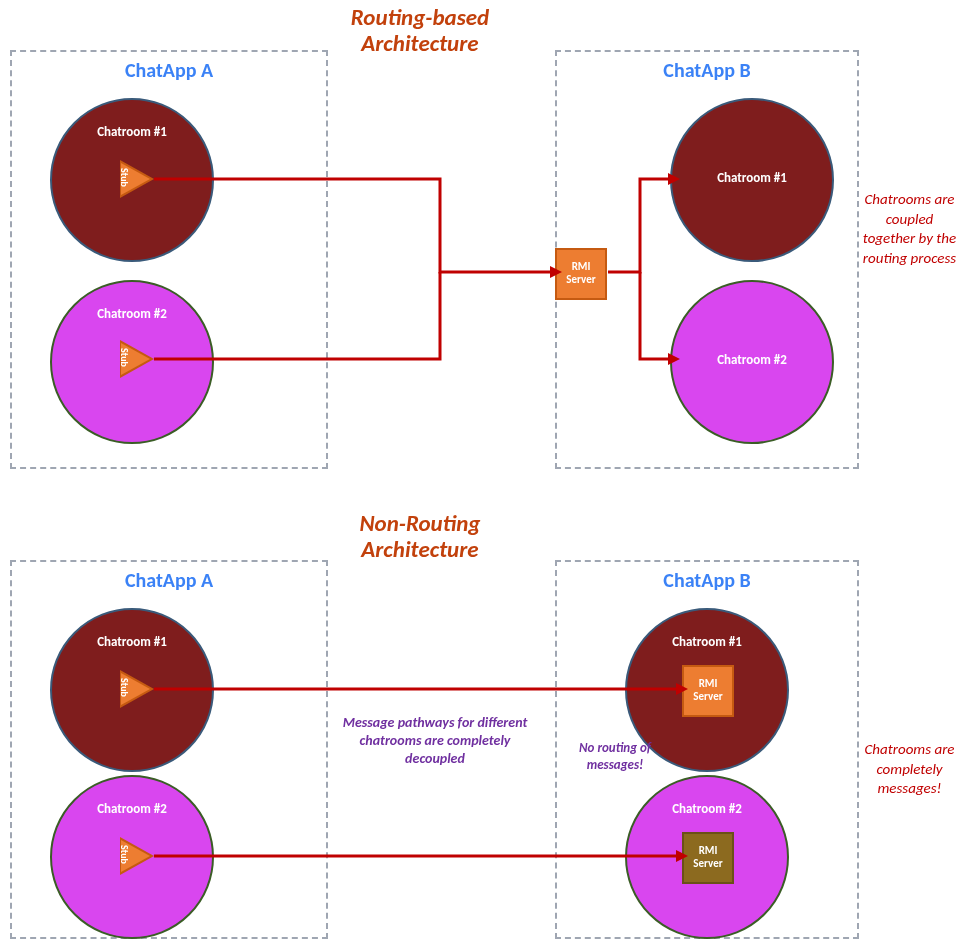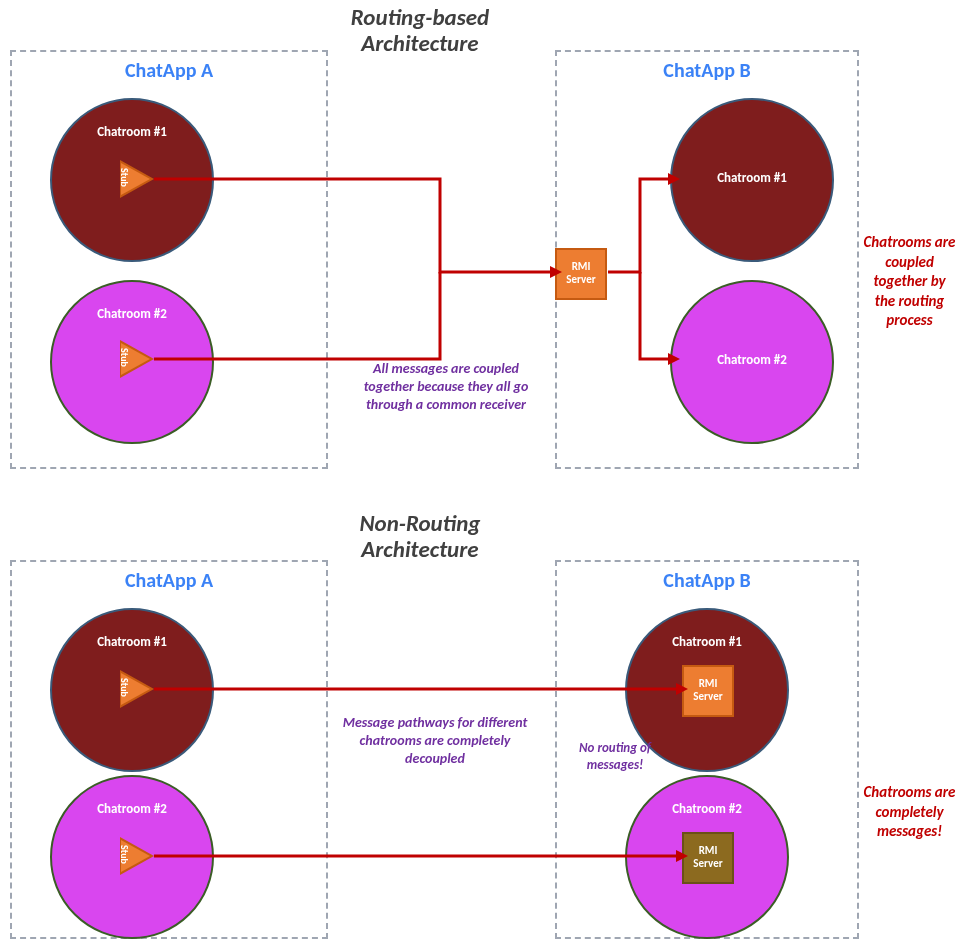--- a/index.html
+++ b/index.html
@@ -90,45 +90,44 @@
     font-size: 11px;
     display: flex;
     align-items: center;
     justify-content: center;
     text-align: center;
     line-height: 1.15;
   }
   .rmi.dark { background: #8c6a1f; border-color: #6b5018; }
   .title {
     position: absolute;
-    color: #404040;
+    color: #c2410c;
     font-weight: 700;
     font-style: italic;
     font-size: 23px;
     text-align: center;
     line-height: 1.15;
   }
   .note-purple {
     position: absolute;
     color: #7030a0;
     font-weight: 700;
     font-style: italic;
     font-size: 14px;
     text-align: center;
     line-height: 1.3;
   }
   .note-red {
     position: absolute;
     color: #c00000;
-    font-weight: 700;
+    font-weight: 400;
     font-style: italic;
     font-size: 15px;
     text-align: center;
     line-height: 1.3;
-    margin-top: 43px;
   }
   svg.arrows { position: absolute; left:0; top:0; }
   .arrow-line { stroke: #c00000; stroke-width: 3; fill: none; }
   .arrow-head { fill: #c00000; }
 </style>
 </head>
 <body>
 
 <div class="diagram">
 
@@ -176,21 +175,20 @@
     <polygon class="arrow-head" points="550,266 562,272 550,278"></polygon>
 
     <path class="arrow-line" d="M154 359 H440 V272"></path>
 
     <path class="arrow-line" d="M608 272 H640 V179 H668"></path>
     <polygon class="arrow-head" points="668,173 680,179 668,185"></polygon>
     <path class="arrow-line" d="M640 272 V359 H668"></path>
     <polygon class="arrow-head" points="668,353 680,359 668,365"></polygon>
   </svg>
 
-  <div class="note-purple" style="left:356px; top:360px; width:180px;">All messages are coupled together because they all go through a common receiver</div>
   <div class="note-red" style="left:862px; top:190px; width:95px;">Chatrooms are coupled together by the routing process</div>
 
   <div class="region" style="left:10px; top:560px; width:314px; height:375px;">
     <div class="region-title">ChatApp A</div>
   </div>
 
   <div class="region" style="left:555px; top:560px; width:300px; height:375px;">
     <div class="region-title">ChatApp B</div>
   </div>
 

